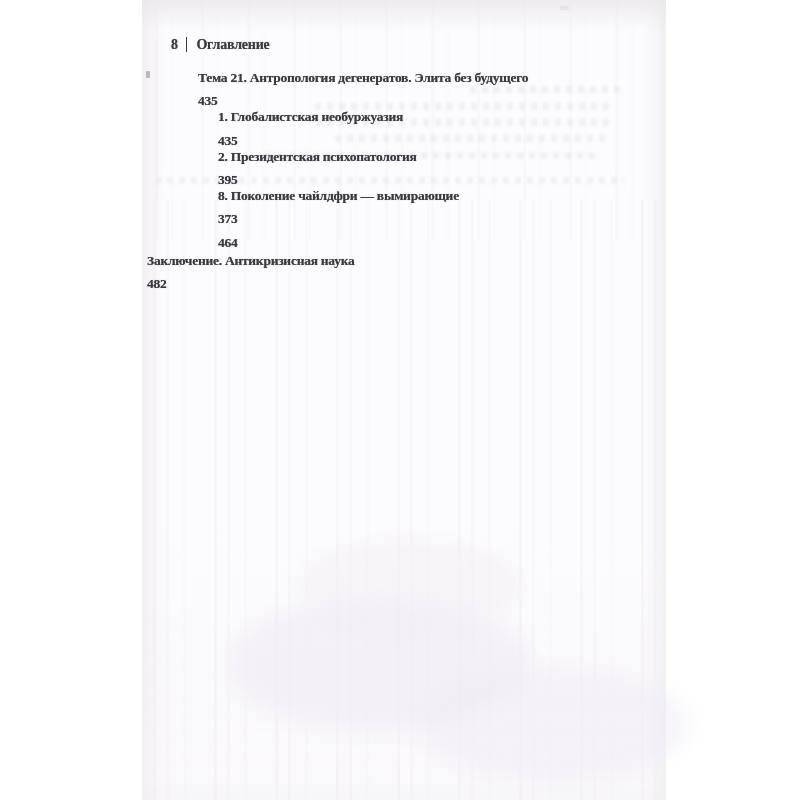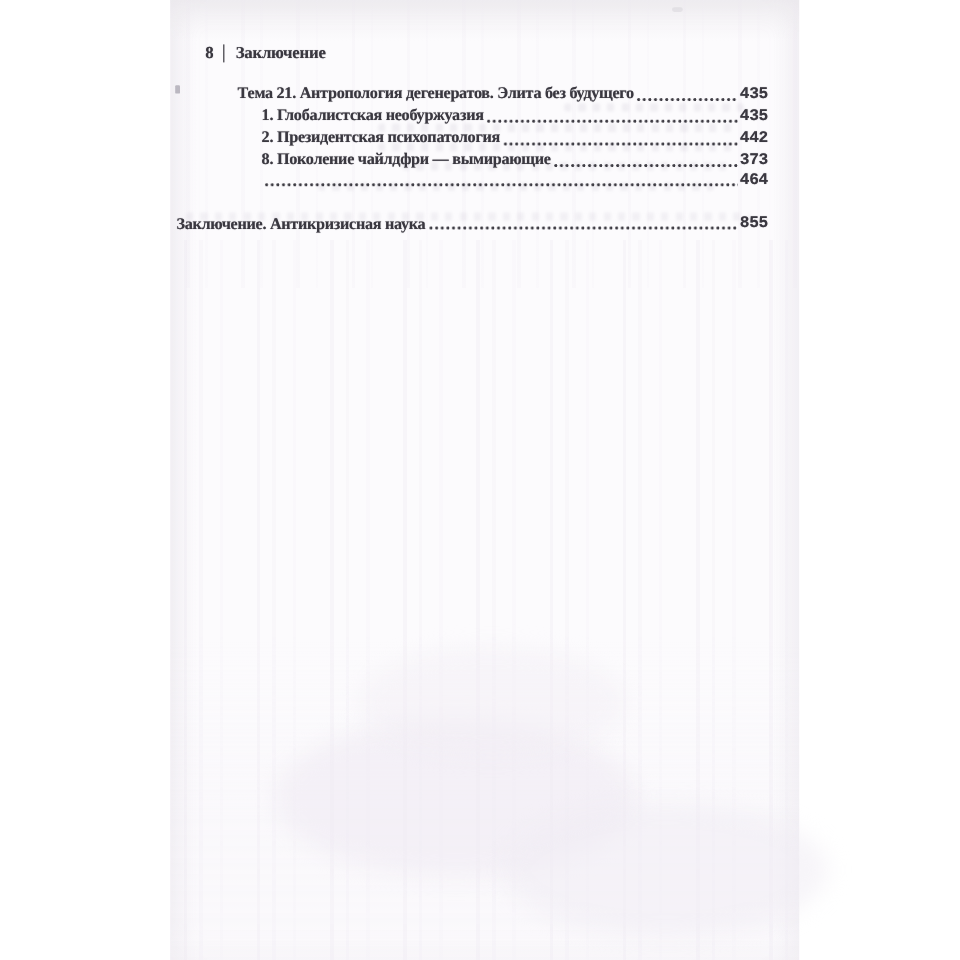--- a/index.html
+++ b/index.html
@@ -126,36 +126,37 @@
   }
   .toc { margin-top: 17px; }
   .toc-row {
     display: flex;
     align-items: baseline;
     font-weight: bold;
     font-size: 13.5px;
     line-height: 16.2px;
     letter-spacing: -0.25px;
     white-space: nowrap;
+    flex-direction: column;
   }
   .toc-row.indent-0 { padding-left: 0; }
   .toc-row.indent-1 { padding-left: 51px; }
   .toc-row.indent-2 { padding-left: 71px; text-align: right; }
-  .toc-row.last { margin-top: 20px; align-items: flex-end; }
+  .toc-row.last { margin-top: 2px; }
   .toc-label { flex: 0 0 auto; }
   .toc-leader {
     flex: 1 1 auto;
     height: 4px;
     align-self: flex-end;
     margin: 0 1px 3px 2px;
     background-image: radial-gradient(circle at 2.2px 2px, rgba(52,50,58,0.95) 1px, rgba(52,50,58,0) 1.5px);
     background-size: 4.7px 4px;
     background-repeat: repeat-x;
   }
-  .toc-page { flex: 0 0 auto; font-family: Liberation Mono, monospace; }
+  .toc-page { flex: 0 0 auto; }
 </style>
 </head>
 <body>
 
 <div class="photo">
 
   <div class="book-page"></div>
 
   <div class="streaks-upper"></div>
   <div class="streaks-lower"></div>
@@ -171,55 +172,55 @@
   <div class="ghost g6"></div>
 
   <div class="speck s1"></div>
   <div class="speck s2"></div>
 
   <div class="content">
 
     <div class="running-header">
       <span class="hdr-num">8</span>
       <span class="hdr-bar"></span>
-      <span class="hdr-title">Заключение</span>
+      <span class="hdr-title">Оглавление</span>
     </div>
 
     <div class="toc">
 
       <div class="toc-row indent-1">
         <span class="toc-label">Тема 21. Антропология дегенератов. Элита без будущего</span>
         <span class="toc-leader"></span>
         <span class="toc-page">435</span>
       </div>
 
       <div class="toc-row indent-2">
         <span class="toc-label">1. Глобалистская необуржуазия</span>
         <span class="toc-leader"></span>
         <span class="toc-page">435</span>
       </div>
 
       <div class="toc-row indent-2">
         <span class="toc-label">2. Президентская психопатология</span>
         <span class="toc-leader"></span>
-        <span class="toc-page">442</span>
+        <span class="toc-page">395</span>
       </div>
 
       <div class="toc-row indent-2">
         <span class="toc-label">8. Поколение чайлдфри — вымирающие</span>
         <span class="toc-leader"></span>
         <span class="toc-page">373</span>
       </div>
 
       <div class="toc-row indent-2">
         <span class="toc-leader"></span>
         <span class="toc-page">464</span>
       </div>
 
       <div class="toc-row indent-0 last">
         <span class="toc-label">Заключение. Антикризисная наука</span>
         <span class="toc-leader"></span>
-        <span class="toc-page">855</span>
+        <span class="toc-page">482</span>
       </div>
 
     </div>
   </div>
 </div>
 
 </body></html>

